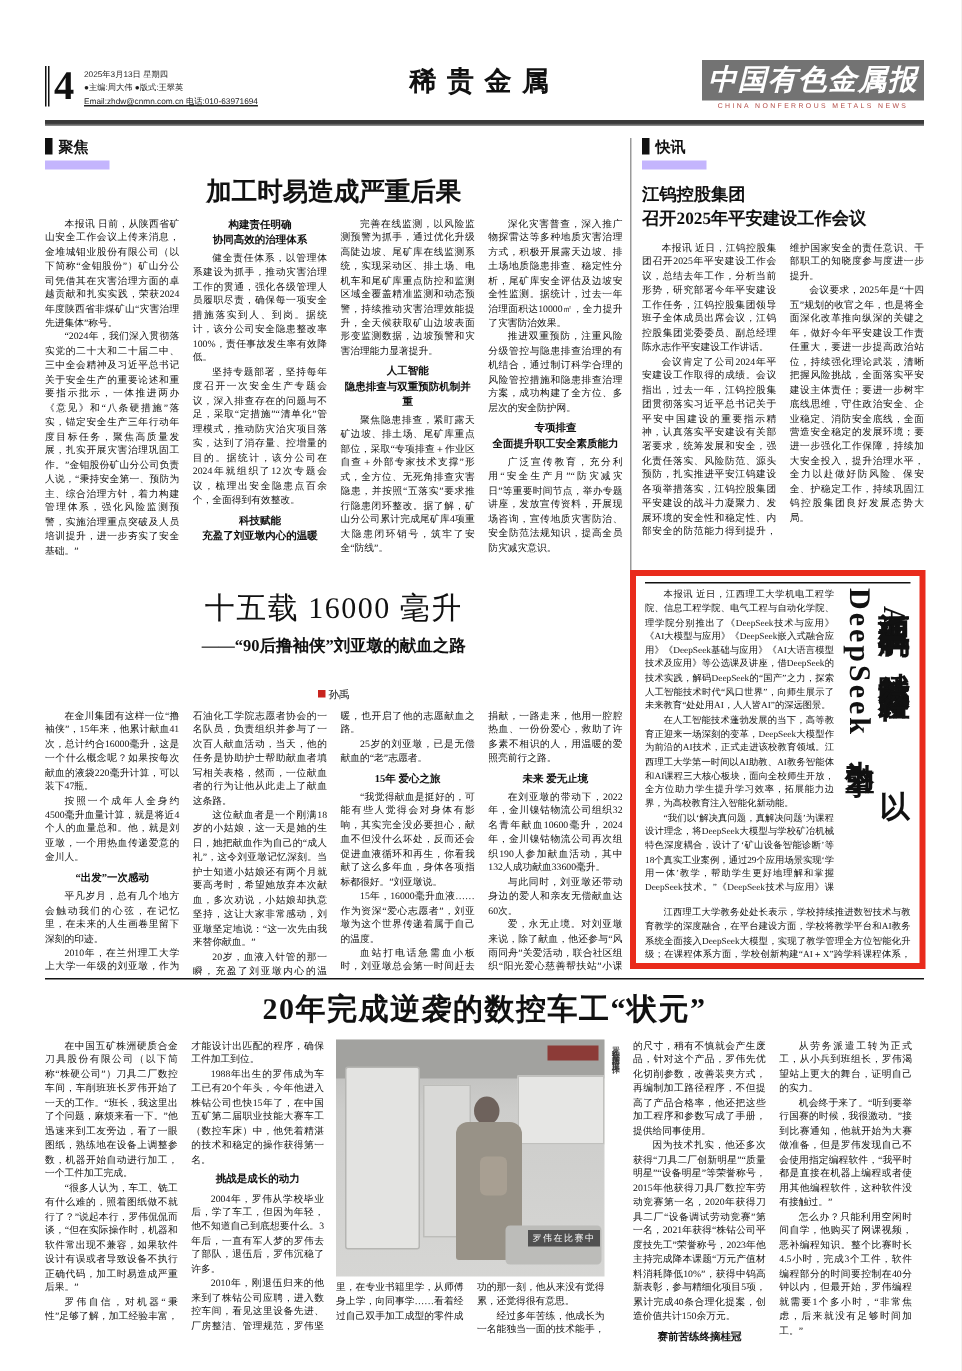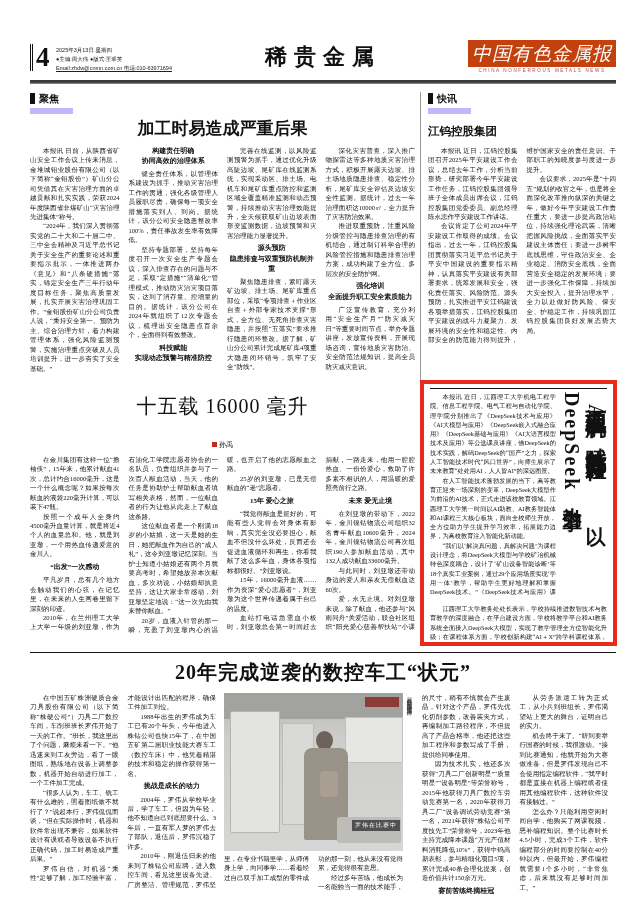--- a/index.html
+++ b/index.html
@@ -6,23 +6,23 @@
   .page{position:relative;width:641px;height:914px;background:#fff;overflow:hidden;
         font-family:"Liberation Serif",serif;color:#111;}
   
   .hdr{position:absolute;left:30px;top:40px;width:586px;height:40px;}
   .pageno{position:absolute;left:0;top:4px;font-size:27px;font-weight:bold;
           border-left:3px double #111;padding-left:3px;line-height:1;}
   .meta{position:absolute;left:26px;top:6px;width:170px;font-size:5.5px;line-height:1.6;
         font-family:"Liberation Sans",sans-serif;color:#222;}
   .meta .u{text-decoration:underline;}
   .sec-title{position:absolute;left:0;right:0;top:2px;text-align:center;
-             font-size:22px;font-weight:bold;letter-spacing:7px;}
+             font-size:18px;font-weight:bold;letter-spacing:7px;}
   .logo{position:absolute;right:0;top:0;width:148px;text-align:center;}
-  .logo-box{background:#c2410c;color:#fff;font-size:19px;font-weight:normal;
+  .logo-box{background:#737373;color:#fff;font-size:19px;font-weight:bold;
             font-style:italic;letter-spacing:1px;height:27px;line-height:27px;}
   .logo-en{font-size:4.6px;letter-spacing:1.6px;color:#b24a44;margin-top:1px;
            font-family:"Liberation Sans",sans-serif;}
   .rule{position:absolute;left:30px;right:25px;top:80px;height:4px;
         background:linear-gradient(to bottom,#3a3a3a 55%,#9a9a9a);}
   
   .tag{display:inline-flex;align-items:center;gap:4px;border-bottom:6px solid #c4b5fd;
        padding:0 14px 2px 0;}
   .tagbar{width:5px;height:11px;background:#111;}
   .tagtxt{font-size:10px;font-weight:bold;}
@@ -131,41 +131,42 @@
       <p class="p">本报讯 日前，从陕西省矿山安全工作会议上传来消息，金堆城钼业股份有限公司（以下简称“金钼股份”）矿山分公司凭借其在灾害治理方面的卓越贡献和扎实实践，荣获2024年度陕西省非煤矿山“灾害治理先进集体”称号。</p>
       <p class="p">“2024年，我们深入贯彻落实党的二十大和二十届二中、三中全会精神及习近平总书记关于安全生产的重要论述和重要指示批示，一体推进两办《意见》和“八条硬措施”落实，锚定安全生产三年行动年度目标任务，聚焦高质量发展，扎实开展灾害治理巩固工作。”金钼股份矿山分公司负责人说，“秉持安全第一、预防为主、综合治理方针，着力构建管理体系，强化风险监测预警，实施治理重点突破及人员培训提升，进一步夯实了安全基础。”</p>
       <div class="sh">
         <div>构建责任明确</div>
         <div>协同高效的治理体系</div>
       </div>
       <p class="p">健全责任体系，以管理体系建设为抓手，推动灾害治理工作的贯通，强化各级管理人员履职尽责，确保每一项安全措施落实到人、到岗。据统计，该分公司安全隐患整改率100%，责任事故发生率有效降低。</p>
       <p class="p">坚持专题部署，坚持每年度召开一次安全生产专题会议，深入排查存在的问题与不足，采取“定措施”“清单化”管理模式，推动防灾治灾项目落实，达到了消存量、控增量的目的。据统计，该分公司在2024年就组织了12次专题会议，梳理出安全隐患点百余个，全面得到有效整改。</p>
       <div class="sh">
         <div>科技赋能</div>
-        <div>实现动态预警与精准防控</div>
+        <div>充盈了刘亚墩内心的温暖</div>
       </div>
       <p class="p">完善在线监测，以风险监测预警为抓手，通过优化升级高陡边坡、尾矿库在线监测系统，实现采动区、排土场、电机车和尾矿库重点防控和监测区域全覆盖精准监测和动态预警，持续推动灾害治理效能提升，全天候获取矿山边坡表面形变监测数据，边坡预警和灾害治理能力显著提升。</p>
       <div class="sh">
-        <div>源头预防</div>
+        <div>人工智能</div>
         <div>隐患排查与双重预防机制并重</div>
       </div>
       <p class="p">聚焦隐患排查，紧盯露天矿边坡、排土场、尾矿库重点部位，采取“专项排查＋作业区自查＋外部专家技术支撑”形式，全方位、无死角排查灾害隐患，并按照“五落实”要求推行隐患闭环整改。据了解，矿山分公司累计完成尾矿库4项重大隐患闭环销号，筑牢了安全“防线”。</p>
       <p class="p">深化灾害普查，深入推广物探雷达等多种地质灾害治理方式，积极开展露天边坡、排土场地质隐患排查、稳定性分析，尾矿库安全评估及边坡安全性监测。据统计，过去一年治理面积达10000㎡，全力提升了灾害防治效果。</p>
       <p class="p">推进双重预防，注重风险分级管控与隐患排查治理的有机结合，通过制订科学合理的风险管控措施和隐患排查治理方案，成功构建了全方位、多层次的安全防护网。</p>
       <div class="sh">
-        <div>强化培训</div>
+        <div>专项排查</div>
         <div>全面提升职工安全素质能力</div>
       </div>
       <p class="p">广泛宣传教育，充分利用“安全生产月”“防灾减灾日”等重要时间节点，举办专题讲座，发放宣传资料，开展现场咨询，宣传地质灾害防治、安全防范法规知识，提高全员防灾减灾意识。</p>
 
     </div>
 
     
     <div class="a2">
       <div class="a2-hl">十五载 16000 毫升</div>
+      <div class="a2-sub">——“90后撸袖侠”刘亚墩的献血之路</div>
       <div class="byline">
         <span class="rsq"></span><span>孙禹</span>
       </div>
       <div class="cols4 a2-body">
         <p class="p">在金川集团有这样一位“撸袖侠”，15年来，他累计献血41次，总计约合16000毫升，这是一个什么概念呢？如果按每次献血的液袋220毫升计算，可以装下47瓶。</p>
         <p class="p">按照一个成年人全身约4500毫升血量计算，就是将近4个人的血量总和。他，就是刘亚墩，一个用热血传递爱意的金川人。</p>
         <div class="sh">“出发”一次感动</div>
         <p class="p">平凡岁月，总有几个地方会触动我们的心弦，在记忆里，在未来的人生画卷里留下深刻的印迹。</p>
         <p class="p">2010年，在兰州理工大学上大学一年级的刘亚墩，作为石油化工学院志愿者协会的一名队员，负责组织并参与了一次百人献血活动，当天，他的任务是协助护士帮助献血者填写相关表格，然而，一位献血者的行为让他从此走上了献血这条路。</p>
         <p class="p">这位献血者是一个刚满18岁的小姑娘，这一天是她的生日，她把献血作为自己的“成人礼”，这令刘亚墩记忆深刻。当护士知道小姑娘还有两个月就要高考时，希望她放弃本次献血，多次劝说，小姑娘却执意坚持，这让大家非常感动，刘亚墩坚定地说：“这一次先由我来替你献血。”</p>
@@ -186,20 +187,21 @@
 
   <div class="vdiv"></div>
 
   <div class="right">
     <div class="tag">
       <span class="tagbar"></span>
       <span class="tagtxt">快讯</span>
     </div>
     <div class="kx-hl">
       <div>江钨控股集团</div>
+      <div>召开2025年平安建设工作会议</div>
     </div>
     <div class="cols2 kx-body">
       <p class="p">本报讯 近日，江钨控股集团召开2025年平安建设工作会议，总结去年工作，分析当前形势，研究部署今年平安建设工作任务，江钨控股集团领导班子全体成员出席会议，江钨控股集团党委委员、副总经理陈永志作平安建设工作讲话。</p>
       <p class="p">会议肯定了公司2024年平安建设工作取得的成绩。会议指出，过去一年，江钨控股集团贯彻落实习近平总书记关于平安中国建设的重要指示精神，认真落实平安建设有关部署要求，统筹发展和安全，强化责任落实、风险防范、源头预防，扎实推进平安江钨建设各项举措落实，江钨控股集团平安建设的战斗力凝聚力、发展环境的安全性和稳定性、内部安全的防范能力得到提升，维护国家安全的责任意识、干部职工的知晓度参与度进一步提升。</p>
       <p class="p">会议要求，2025年是“十四五”规划的收官之年，也是将全面深化改革推向纵深的关键之年，做好今年平安建设工作责任重大，要进一步提高政治站位，持续强化理论武装，清晰把握风险挑战，全面落实平安建设主体责任；要进一步树牢底线思维，守住政治安全、企业稳定、消防安全底线，全面营造安全稳定的发展环境；要进一步强化工作保障，持续加大安全投入，提升治理水平，全力以赴做好防风险、保安全、护稳定工作，持续巩固江钨控股集团良好发展态势大局。</p>
 
     </div>
   </div>
 
   <div class="redbox">

